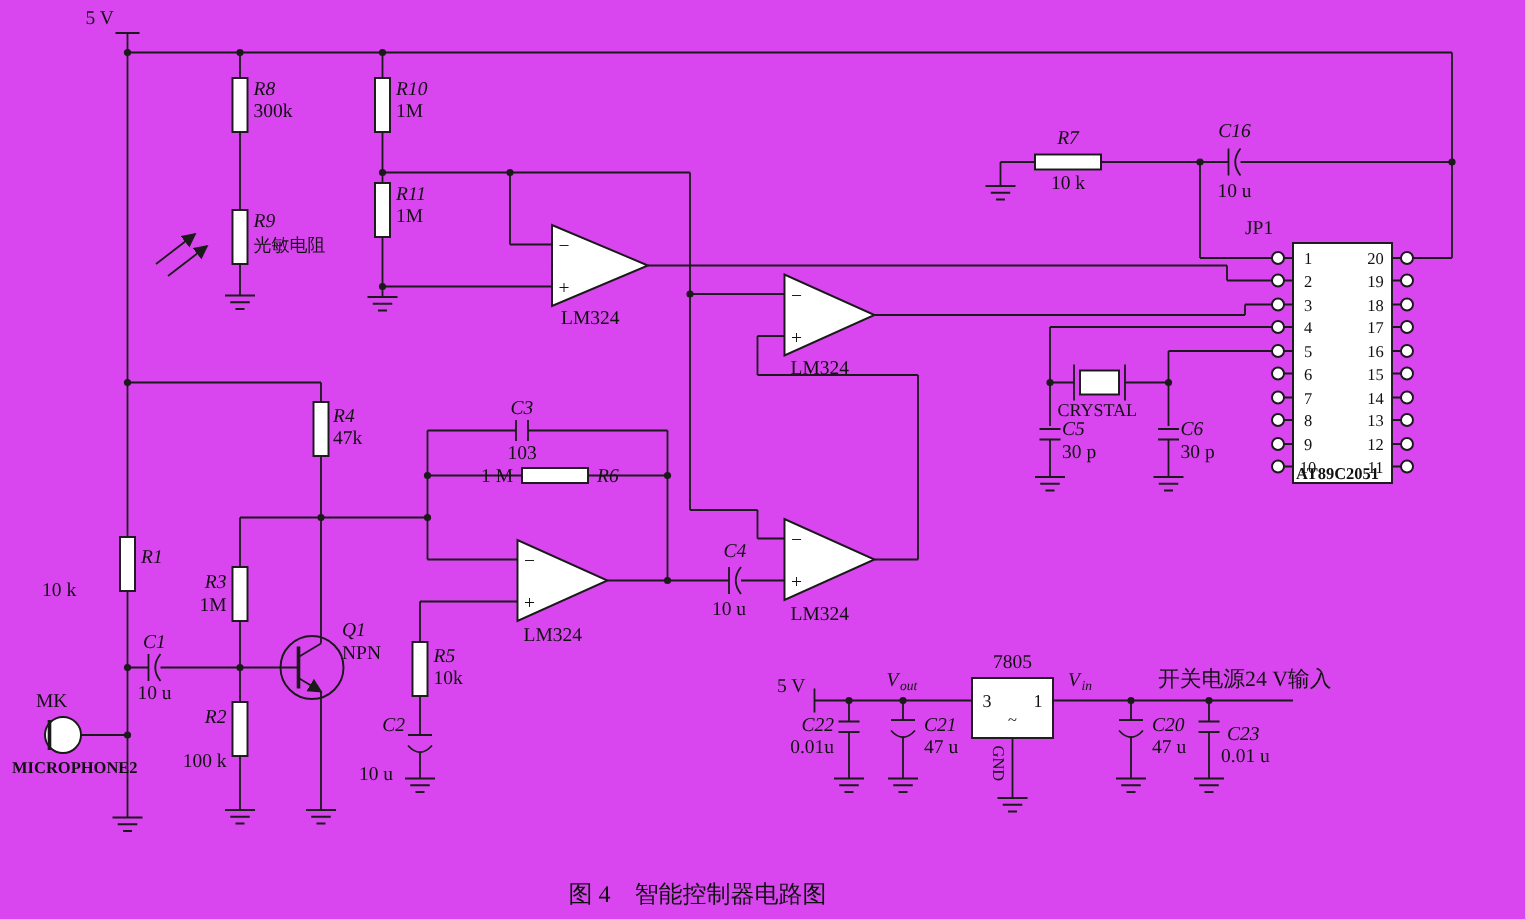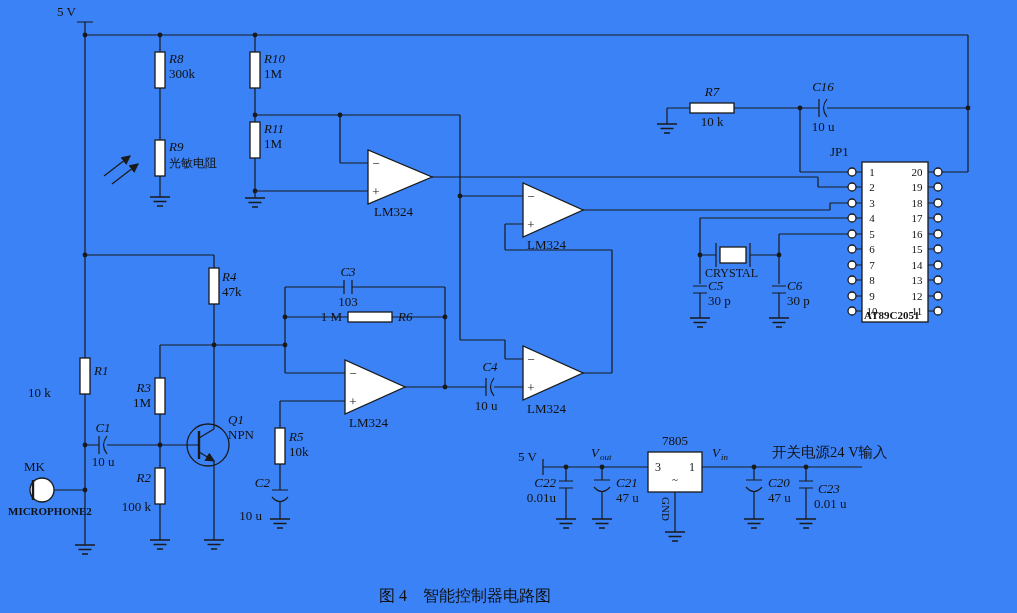--- a/index.html
+++ b/index.html
@@ -1,16 +1,16 @@
 <!DOCTYPE html>
 <html><head>
 <meta charset="utf-8">
 <style>
   html,body { margin:0; padding:0; background:#fff; }
-  .stage { position:relative; width:1017px; height:613px; background:#3b82f6; overflow:hidden; }
+  .stage { position:relative; width:1017px; height:613px; background:#d946ef; overflow:hidden; }
   svg { position:absolute; left:0; top:0; }
   .w    { fill:none; stroke:#1a1a1a; stroke-width:1.2; }
   .w2   { fill:none; stroke:#1a1a1a; stroke-width:2.4; }
   .comp { fill:#ffffff; stroke:#1a1a1a; stroke-width:1.3; }
   .open { fill:none; stroke:#1a1a1a; stroke-width:1.3; }
   .dot  { fill:#1a1a1a; stroke:none; }
   text  { font-family:"Liberation Serif","DejaVu Serif",serif; font-size:13px; fill:#111; }
   .it   { font-style:italic; }
   .b    { font-weight:bold; }
   .s11  { font-size:11px; }

